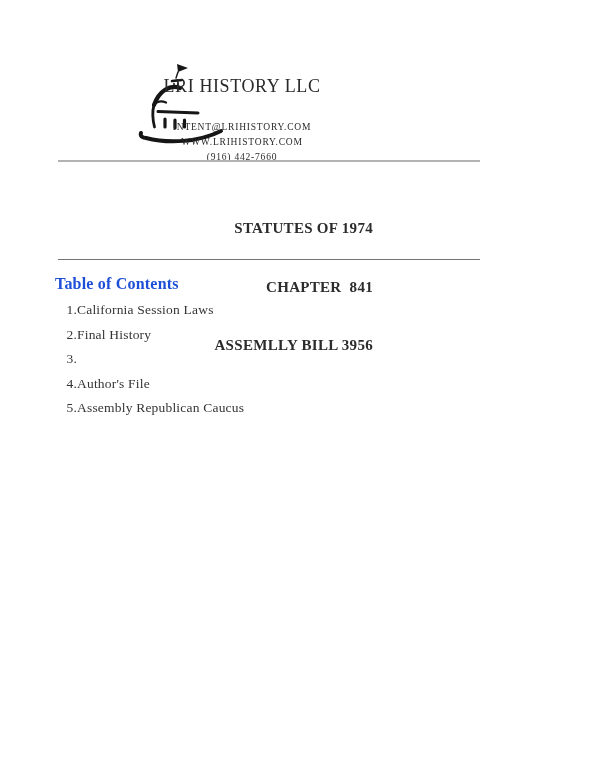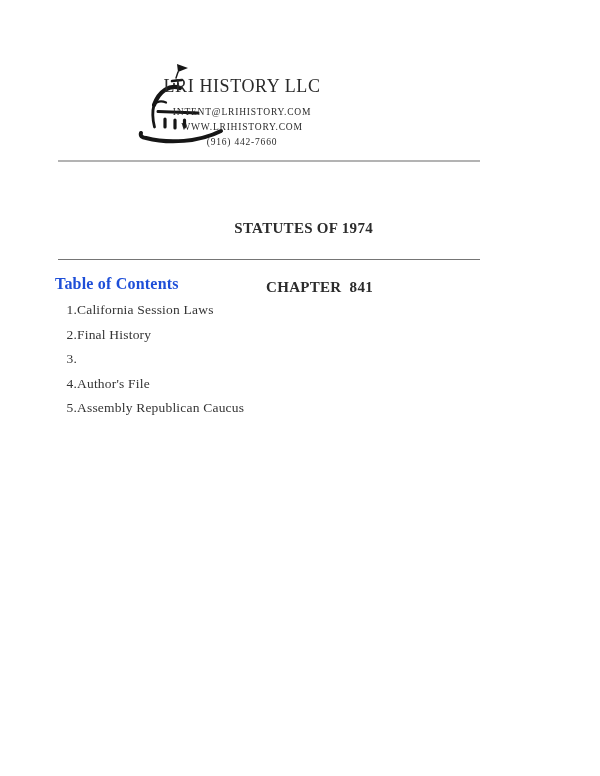--- a/index.html
+++ b/index.html
@@ -18,21 +18,21 @@
   .company-block {
     position:absolute; left:4px; right:0; top:76px;
     text-align:center;
   }
   .company-name {
     font-size:18px;
     letter-spacing:0.6px;
     color:#2a2a2a;
   }
   .contact {
-    margin-top:8px;
+    margin-top:23px;
     font-size:9.5px;
     letter-spacing:0.8px;
     line-height:14.8px;
     color:#2a2a2a;
   }
   .rule-light {
     position:absolute; left:58px; width:462px; top:160px;
     height:2px; border:none; margin:0;
   }
   .rule-dark {
@@ -111,20 +111,21 @@
       <div>WWW.LRIHISTORY.COM</div>
       <div>(916) 442-7660</div>
     </div>
   </div>
 
   <hr class="rule-light" style="background:#b3b3b3;">
 
   <div class="case-block">
     <div>STATUTES OF 1974</div>
     <div>CHAPTER  841</div>
+    <div>ASSEMLLY BILL 3956</div>
   </div>
 
   <hr class="rule-dark" style="background:#757575;">
 
   <div class="toc-title">Table of Contents</div>
 
   <div class="toc-list">
     <div class="toc-row">
       <span class="toc-num">1.</span>
       <span class="toc-label">California Session Laws</span>

